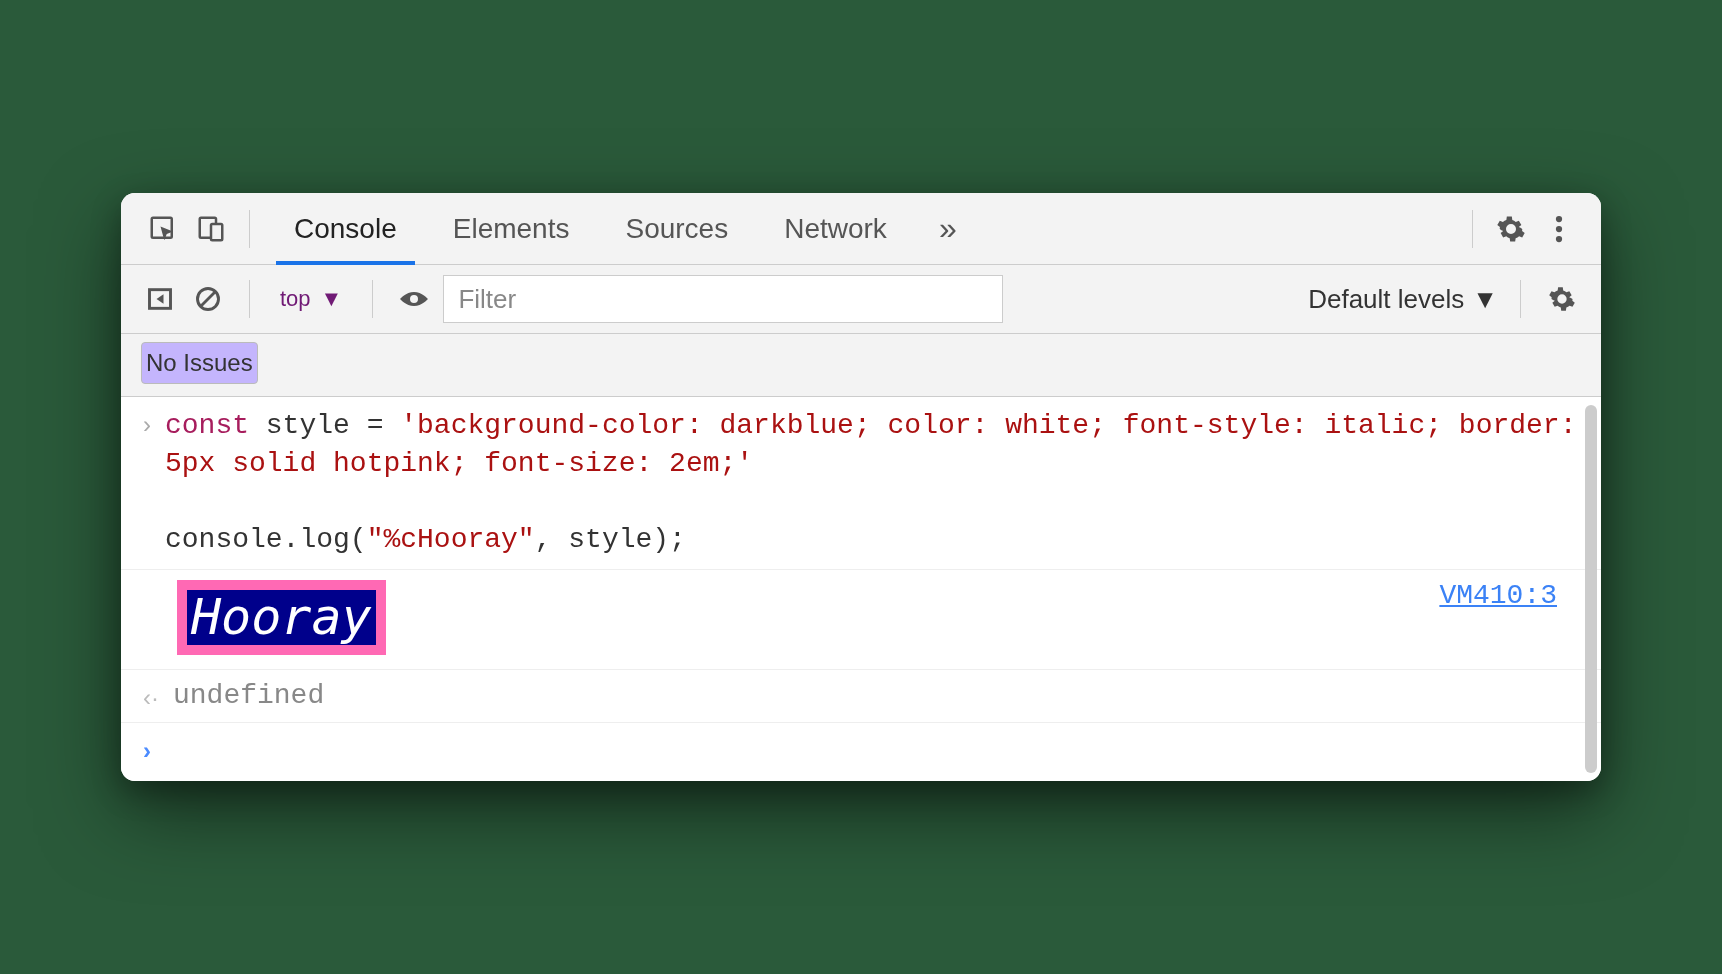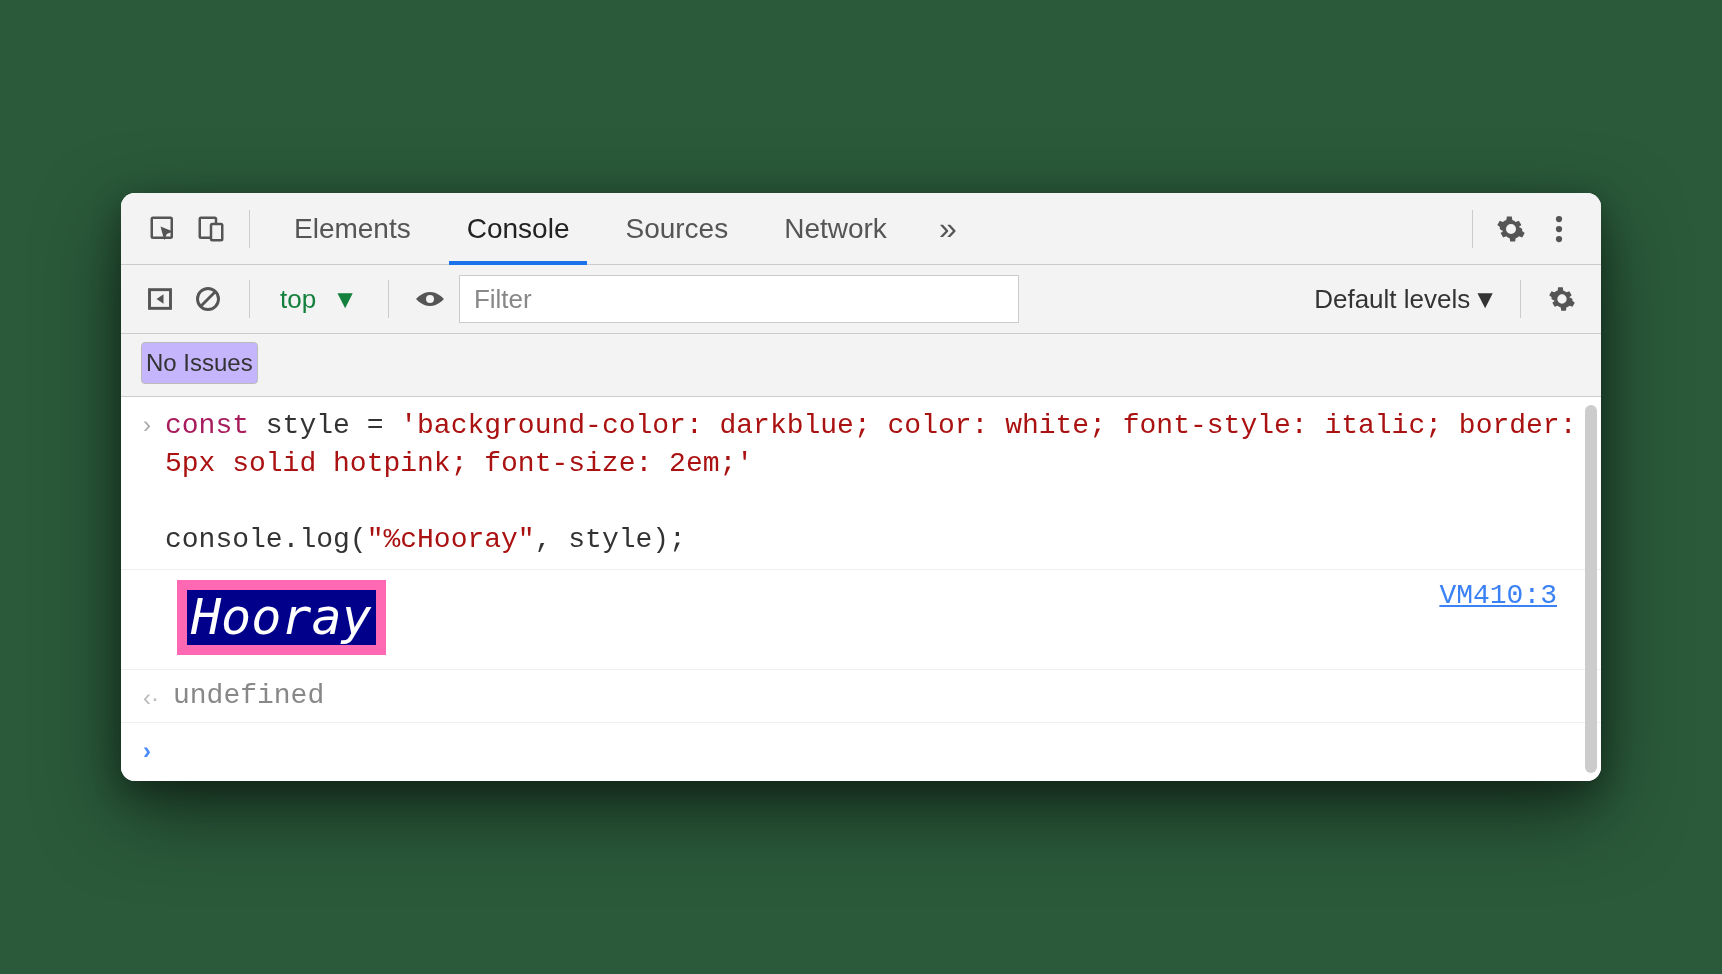--- a/index.html
+++ b/index.html
@@ -113,42 +113,42 @@
   height: 38px;
   display: flex;
   align-items: center;
   justify-content: center;
   color: #555;
   cursor: pointer;
 }
 .context-select {
   display: flex;
   align-items: center;
-  font-size: 26px;
-  color: #15803d;
-  gap: 16px;
+  font-size: 22px;
+  color: #701a75;
+  gap: 10px;
   padding: 0 8px;
   cursor: pointer;
 }
 .filter-input {
   width: 560px;
   height: 48px;
   border: 1px solid #ccc;
   background: #fff;
   font-size: 26px;
   padding: 0 14px;
   color: #333;
 }
 .filter-input::placeholder { color: #888; }
 .levels-select {
   display: flex;
   align-items: flex-start;
   font-size: 26px;
   color: #333;
-  gap: 2px;
+  gap: 8px;
   cursor: pointer;
 }
 .issues-row {
   background: #f3f3f3;
   padding: 8px 20px 12px;
   border-bottom: 1px solid #ccc;
 }
 .no-issues-btn {
   background: #c4b5fd;
   border: 1px solid #bbb;
@@ -244,22 +244,22 @@
       </svg>
     </div>
     <div class="icon-btn">
       <svg width="30" height="30" viewBox="0 0 24 24" fill="none" stroke="currentColor" stroke-width="2">
         <rect x="3" y="3" width="13" height="16" rx="1"></rect>
         <rect x="12" y="8" width="9" height="13" rx="1" fill="#f3f3f3"></rect>
       </svg>
     </div>
     <div class="divider"></div>
     <div class="tabs">
+      <div class="tab active">Console</div>
       <div class="tab">Elements</div>
-      <div class="tab active">Console</div>
       <div class="tab">Sources</div>
       <div class="tab">Network</div>
     </div>
     <div class="more-tabs">»</div>
     <div class="spacer"></div>
     <div class="divider"></div>
     <div class="icon-btn">
       <svg width="30" height="30" viewBox="0 0 24 24" fill="currentColor">
         <path d="M12 8a4 4 0 100 8 4 4 0 000-8zm9 4a9 9 0 01-.14 1.6l2.1 1.64-2 3.46-2.48-1a7.2 7.2 0 01-2.76 1.6l-.38 2.7h-4l-.38-2.7a7.2 7.2 0 01-2.76-1.6l-2.48 1-2-3.46 2.1-1.64A9 9 0 013 12a9 9 0 01.14-1.6L1.04 8.76l2-3.46 2.48 1a7.2 7.2 0 012.76-1.6L8.66 2h4l.38 2.7a7.2 7.2 0 012.76 1.6l2.48-1 2 3.46-2.1 1.64A9 9 0 0121 12z"></path>
       </svg>

